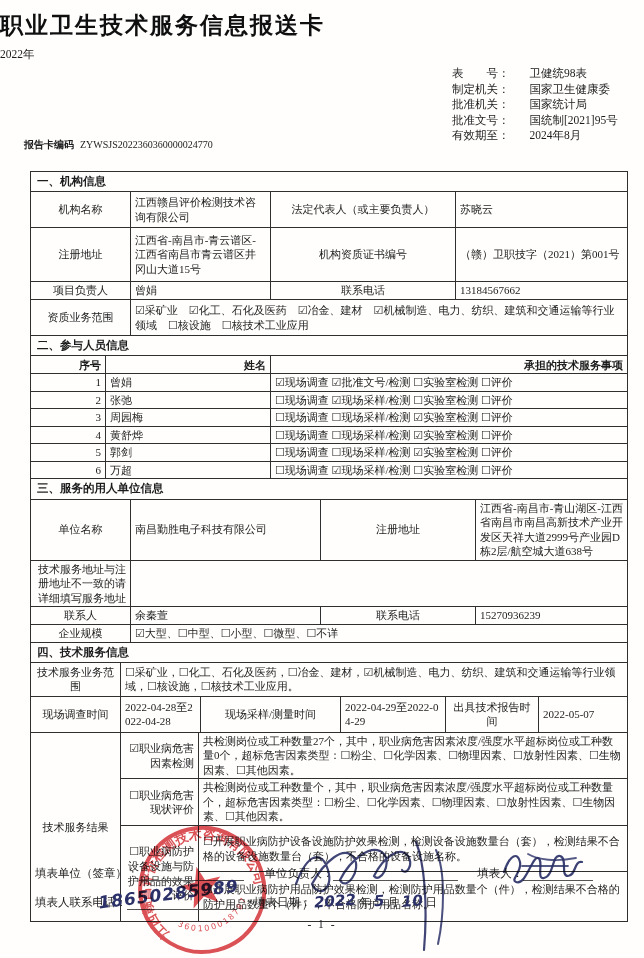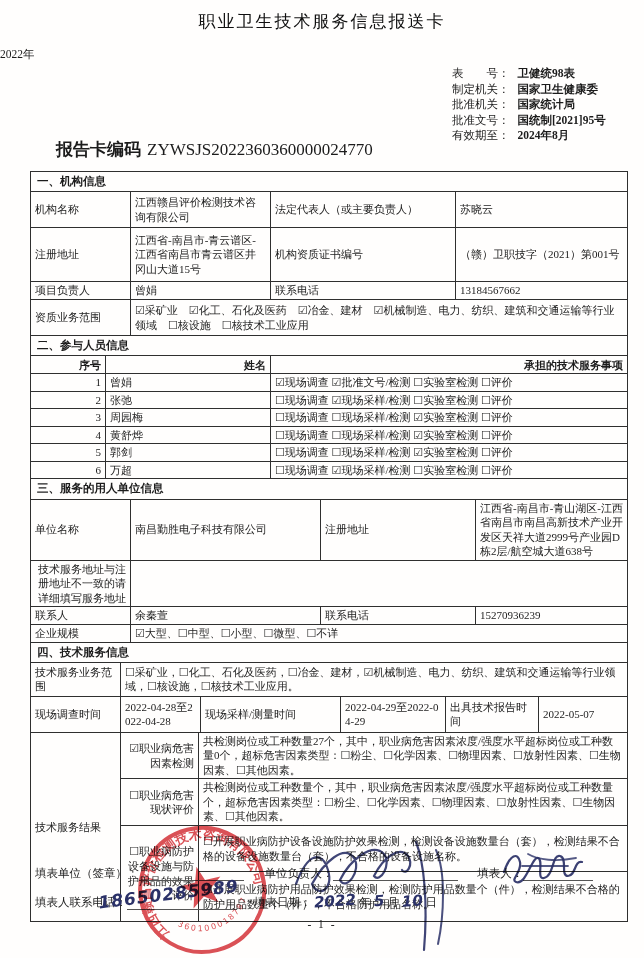--- a/index.html
+++ b/index.html
@@ -1,37 +1,37 @@
 <!DOCTYPE html>
 <html><head>
 <meta charset="utf-8">
 <style>
   html,body{margin:0;padding:0;}
   body{background:#ffffff; font-family:"Liberation Serif","DejaVu Serif",serif;}
   .page{position:relative; width:644px; height:958px; background:#fffefd; overflow:hidden; color:#1c1c1c;}
 
-  .title{position:absolute; top:10px; left:0; width:100%; text-align:center;
-         font-size:17px; font-weight:normal; letter-spacing:2px; color:#0f0f0f;}
+  .title{position:absolute; top:10px; left:0; width:100%; 
+         font-size:23px; font-weight:bold; letter-spacing:2px; color:#0f0f0f;}
   .year{position:absolute; top:47px; left:0; width:100%; text-align:left; font-size:11.5px;}
 
   .meta{position:absolute; top:66px; left:452px; font-size:11.5px; line-height:15.5px;}
   .meta-row{white-space:nowrap;}
   .meta-label{font-weight:normal; display:inline-block;}
-  .meta-value{margin-left:8px;font-weight:bold;}
-
-  .code-line{position:absolute; top:138px; left:56px; font-size:17px;}
+  .meta-value{margin-left:20px;}
+
+  .code-line{position:absolute; top:138px; left:24px; font-size:10px;}
   .code-label{font-weight:bold; margin-right:6px;}
 
   .tables{position:absolute; top:155px; left:30px; width:598px;}
   table.t{border-collapse:collapse; table-layout:fixed; width:598px; margin-top:-1px;}
   table.t:first-child{margin-top:16px;}
   .t td{border:1px solid #2f2f2f; padding:1px 4px; font-size:11px; line-height:1.32;
         vertical-align:middle; word-break:break-all; overflow:hidden;}
   td.sec{font-weight:bold; padding:2px 6px; font-size:11.5px;}
-  td.lab{}
+  td.lab{text-align:center;}
   td.labL{text-align:right;}
   td.val{text-align:left;}
   td.ctr{text-align:right;}
 
   .foot{position:absolute; font-size:11.5px; white-space:nowrap;}
   .blank{display:inline-block; border-bottom:1px solid #555; height:12px; vertical-align:bottom;}
   .ink{color:#2b3168; font-family:"DejaVu Sans",sans-serif; font-style:italic; font-weight:bold;}
   .ink-phone{position:absolute; top:884px; left:98px; font-size:17px; transform:rotate(-7deg); letter-spacing:1px;}
   .ink-num{display:inline-block; font-size:15px; transform:rotate(-4deg); margin:0 3px;}
   .pagenum{position:absolute; top:918px; left:0; width:100%; text-align:center; font-size:11.5px; letter-spacing:2px;}

